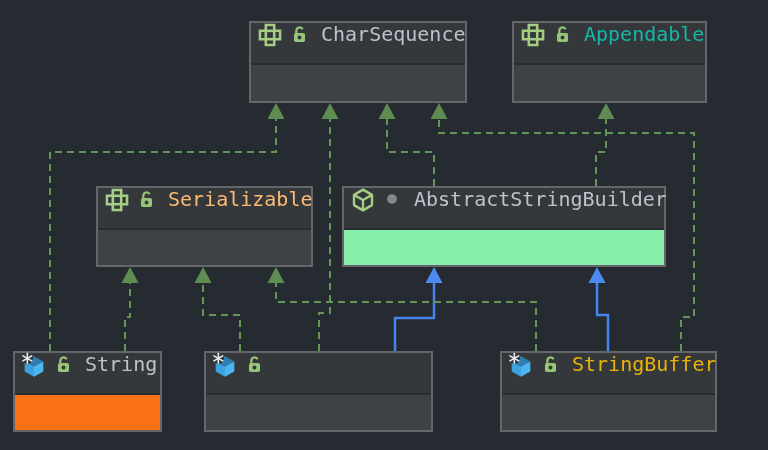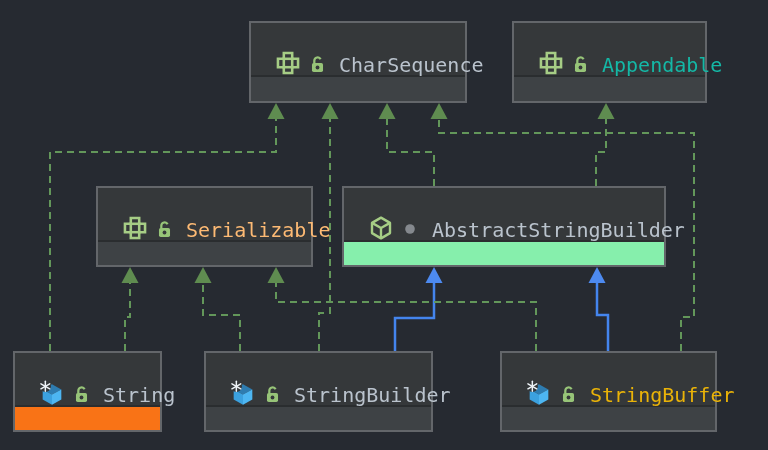--- a/index.html
+++ b/index.html
@@ -10,24 +10,24 @@
     font-family:"DejaVu Sans Mono","Liberation Mono",monospace;
   }
   .edges{position:absolute;left:0;top:0;width:768px;height:450px;}
   .node{
     position:absolute;
     box-sizing:border-box;
     border:2px solid;
   }
   .node-header{
     box-sizing:border-box;
-    height:54px;
+    height:42px;
     display:flex;
-    align-items:flex-end;
-    padding-left:25px;
+    align-items:flex-start;
+    padding-left:7px;
     border-bottom:2px solid;
   }
   .node-body{height:37px;}
   .type-icon{width:24px;height:24px;margin-right:8px;display:flex;align-items:center;justify-content:center;flex:none;}
   .mod-icon{width:18px;height:22px;margin-right:13px;display:flex;align-items:center;justify-content:center;flex:none;}
   .node-label{
     font-size:20px;
     white-space:nowrap;
     letter-spacing:0px;
     line-height:1;
@@ -180,21 +180,20 @@
        </g>
      </svg>
           </span>
        <span class="mod-icon">
             <svg width="17" height="21" viewBox="0 0 16 18">
        <path d="M5 8 V5.4 A3.1 3.1 0 0 1 10.9 4.1" fill="none" stroke="#97c478" stroke-width="2.1"></path>
        <rect x="2.8" y="7.6" width="10.4" height="8.4" rx="1.6" fill="#97c478"></rect>
        <circle cx="8" cy="11.8" r="1.8" fill="#35383a"></circle>
      </svg>
           </span>
-       <span class="node-label" style="color:#bac3cd">StringBuilder</span>
      </div>
      <div class="node-body"></div>
       </div>
       <div class="node" style="left: 500px; top: 351px; width: 217px; height: 81px; background: rgb(62, 66, 69); border-color: rgb(99, 102, 106);">
         <div class="node-header" style="background:#35383a;border-bottom-color:#2a2d2f">
        <span class="type-icon">
             <svg width="27" height="27" viewBox="0 0 18 18">
        <polygon points="9,2 16,6 9,9.8 2,6" fill="#2e7cb0"></polygon>
        <polygon points="2,6 9,9.8 9,17.5 2,13.5" fill="#3ba1df"></polygon>
        <polygon points="16,6 9,9.8 9,17.5 16,13.5" fill="#4db6f2"></polygon>

